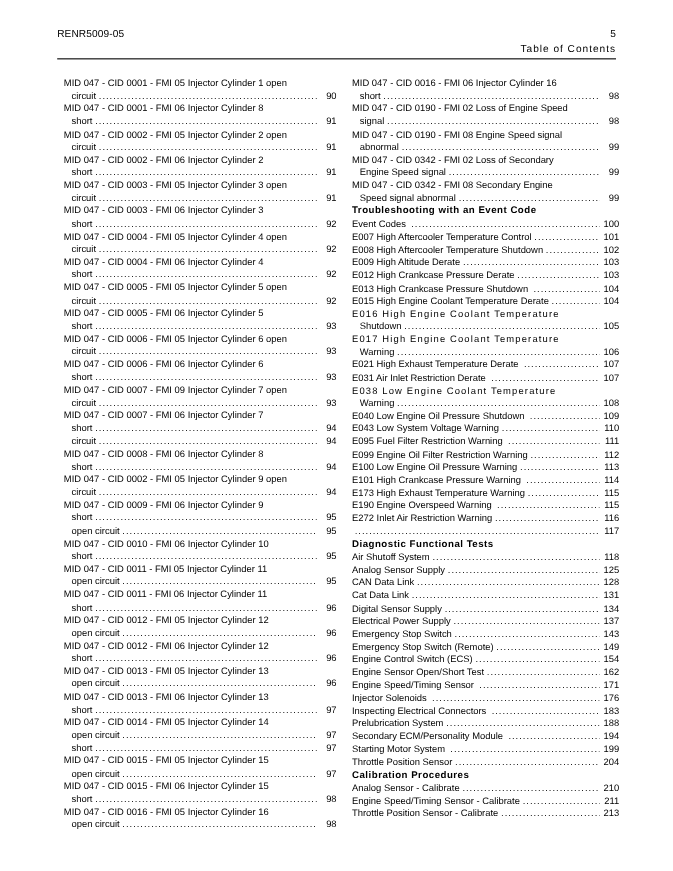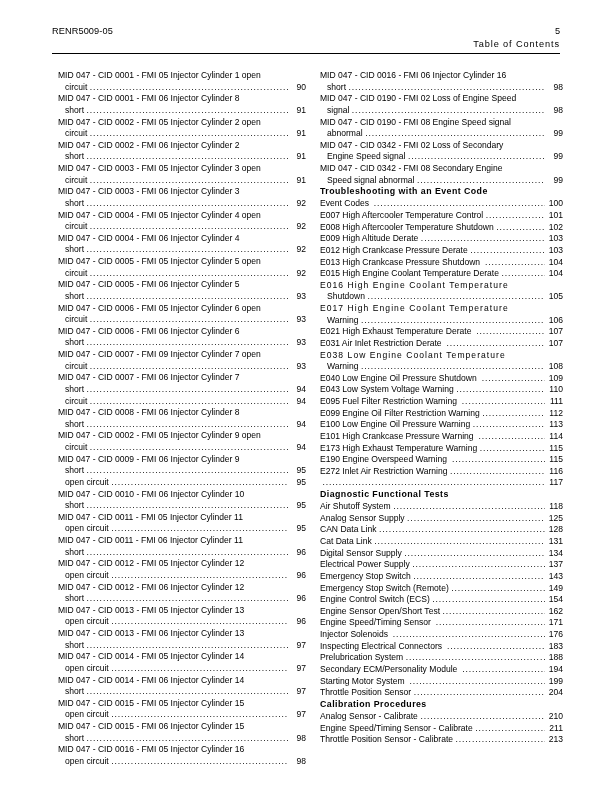--- a/index.html
+++ b/index.html
@@ -351,21 +351,20 @@
         </div>
         <div class="entry">
           <div class="entry-line nonum"><span class="txt">MID 047 - CID 0014 - FMI 05 Injector Cylinder 14</span></div>
           <div class="entry-line cont">
             <span class="txt">open circuit</span>
             <span class="leader">........................................................................................................................</span>
             <span class="pageno">97</span>
           </div>
         </div>
         <div class="entry">
-          <div class="entry-line nonum"><span class="txt">MID 047 - CID 0014 - FMI 06 Injector Cylinder 14</span></div>
           <div class="entry-line cont">
             <span class="txt">short</span>
             <span class="leader">........................................................................................................................</span>
             <span class="pageno">97</span>
           </div>
         </div>
         <div class="entry">
           <div class="entry-line nonum"><span class="txt">MID 047 - CID 0015 - FMI 05 Injector Cylinder 15</span></div>
           <div class="entry-line cont">
             <span class="txt">open circuit</span>

